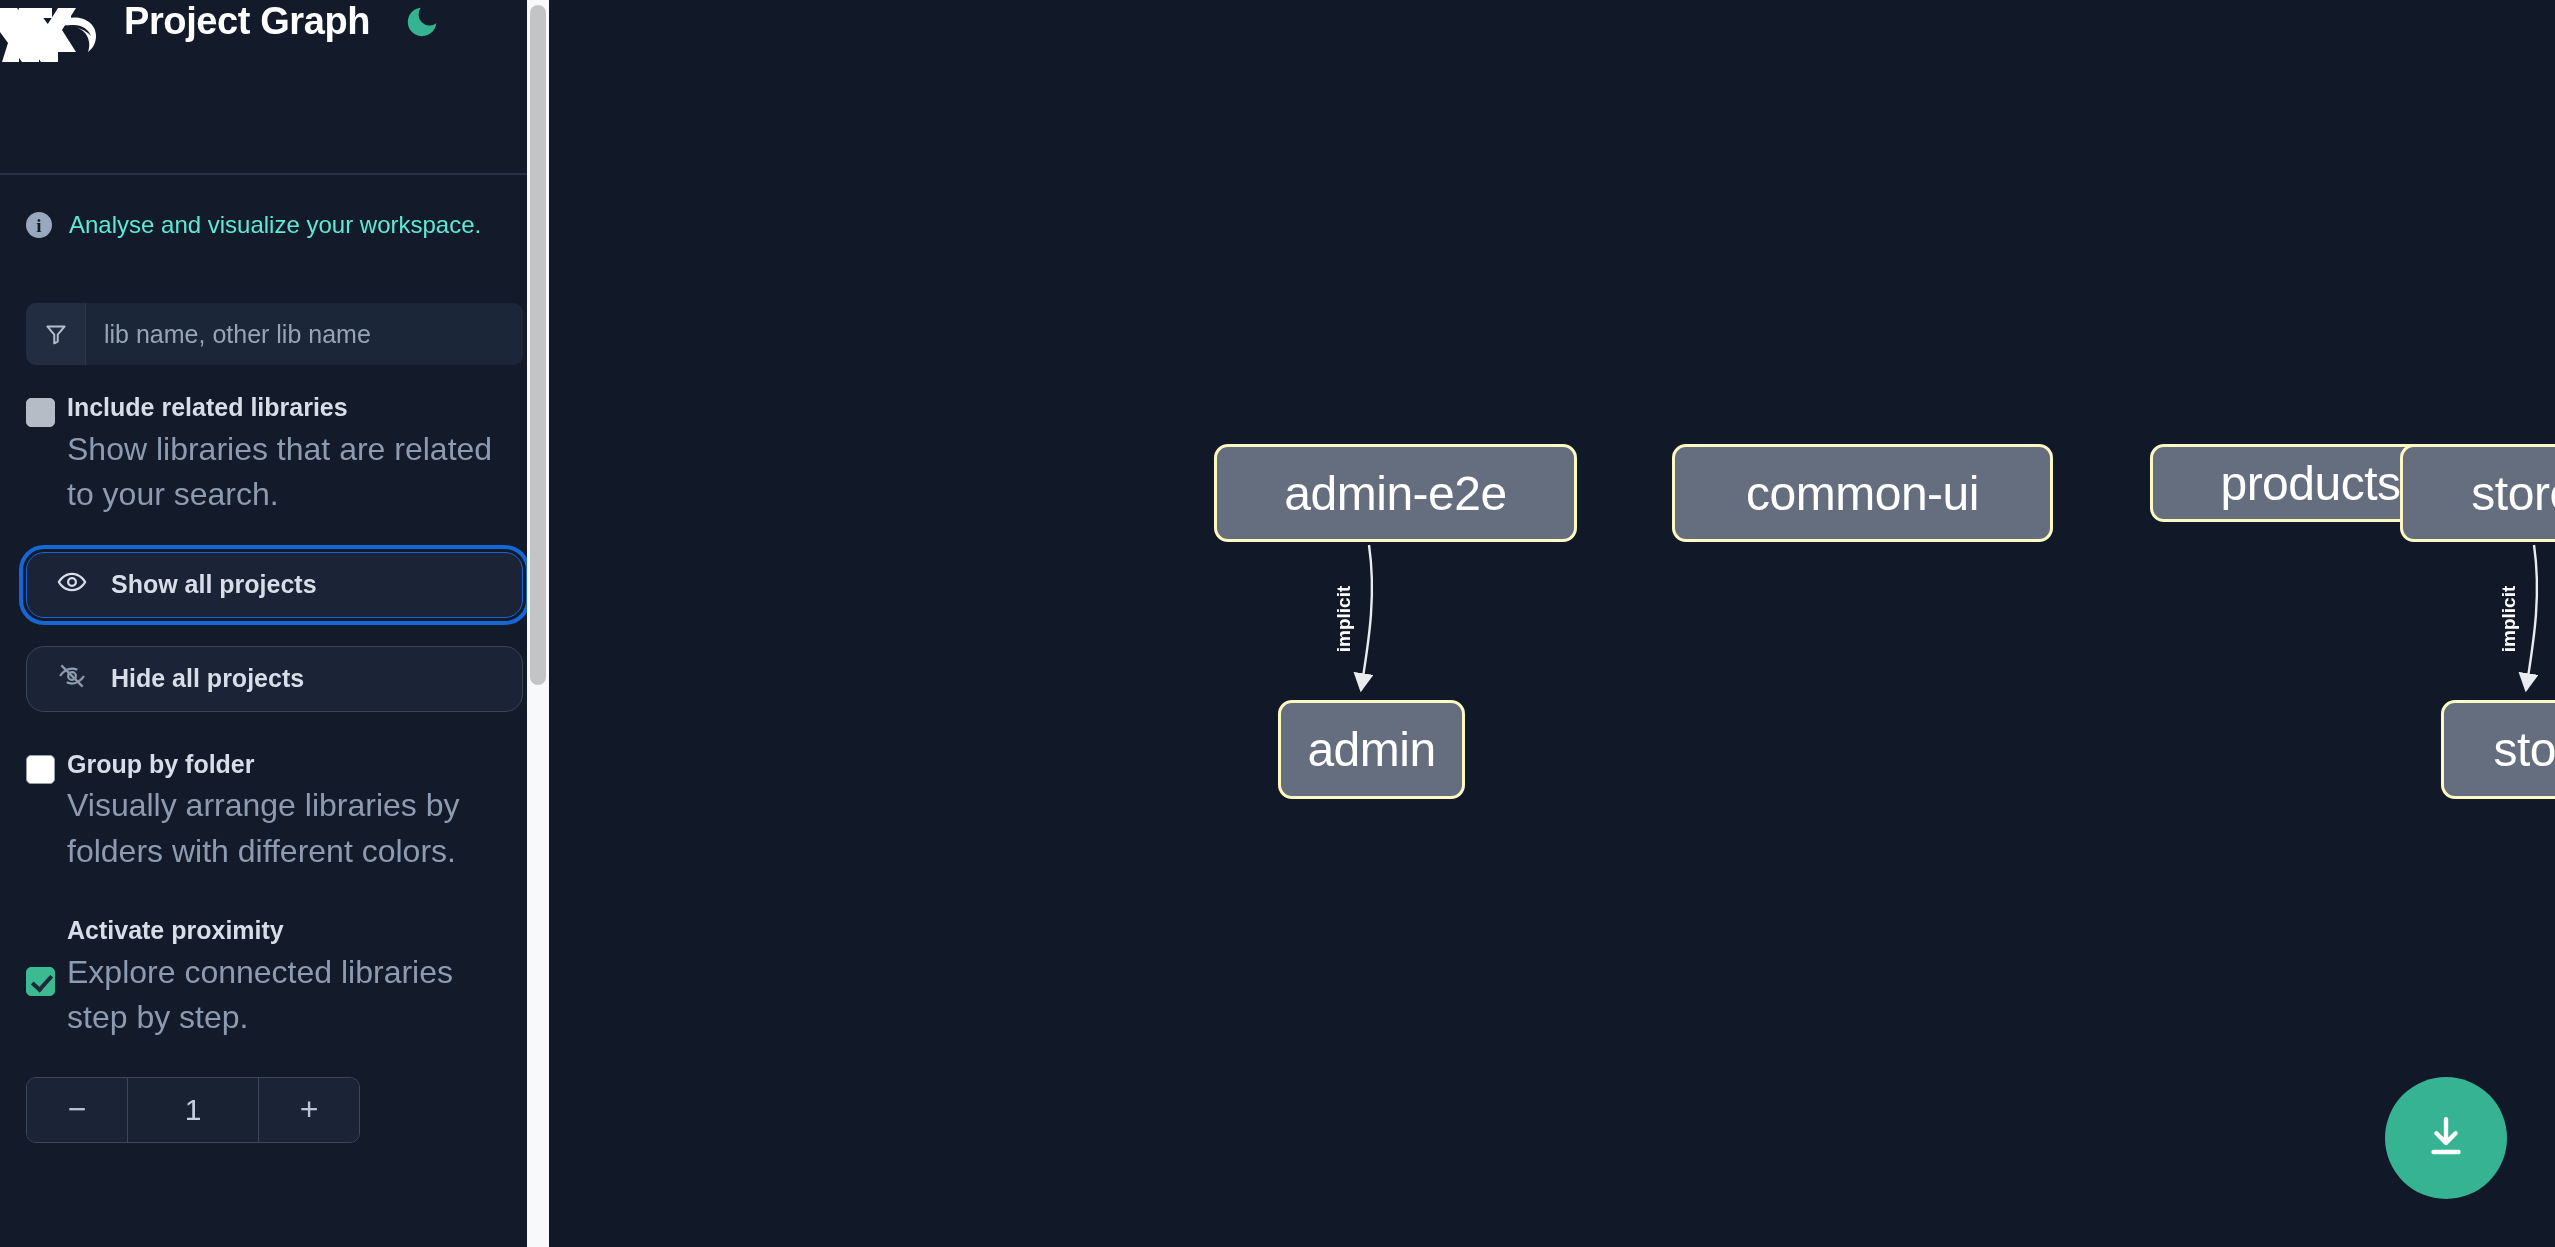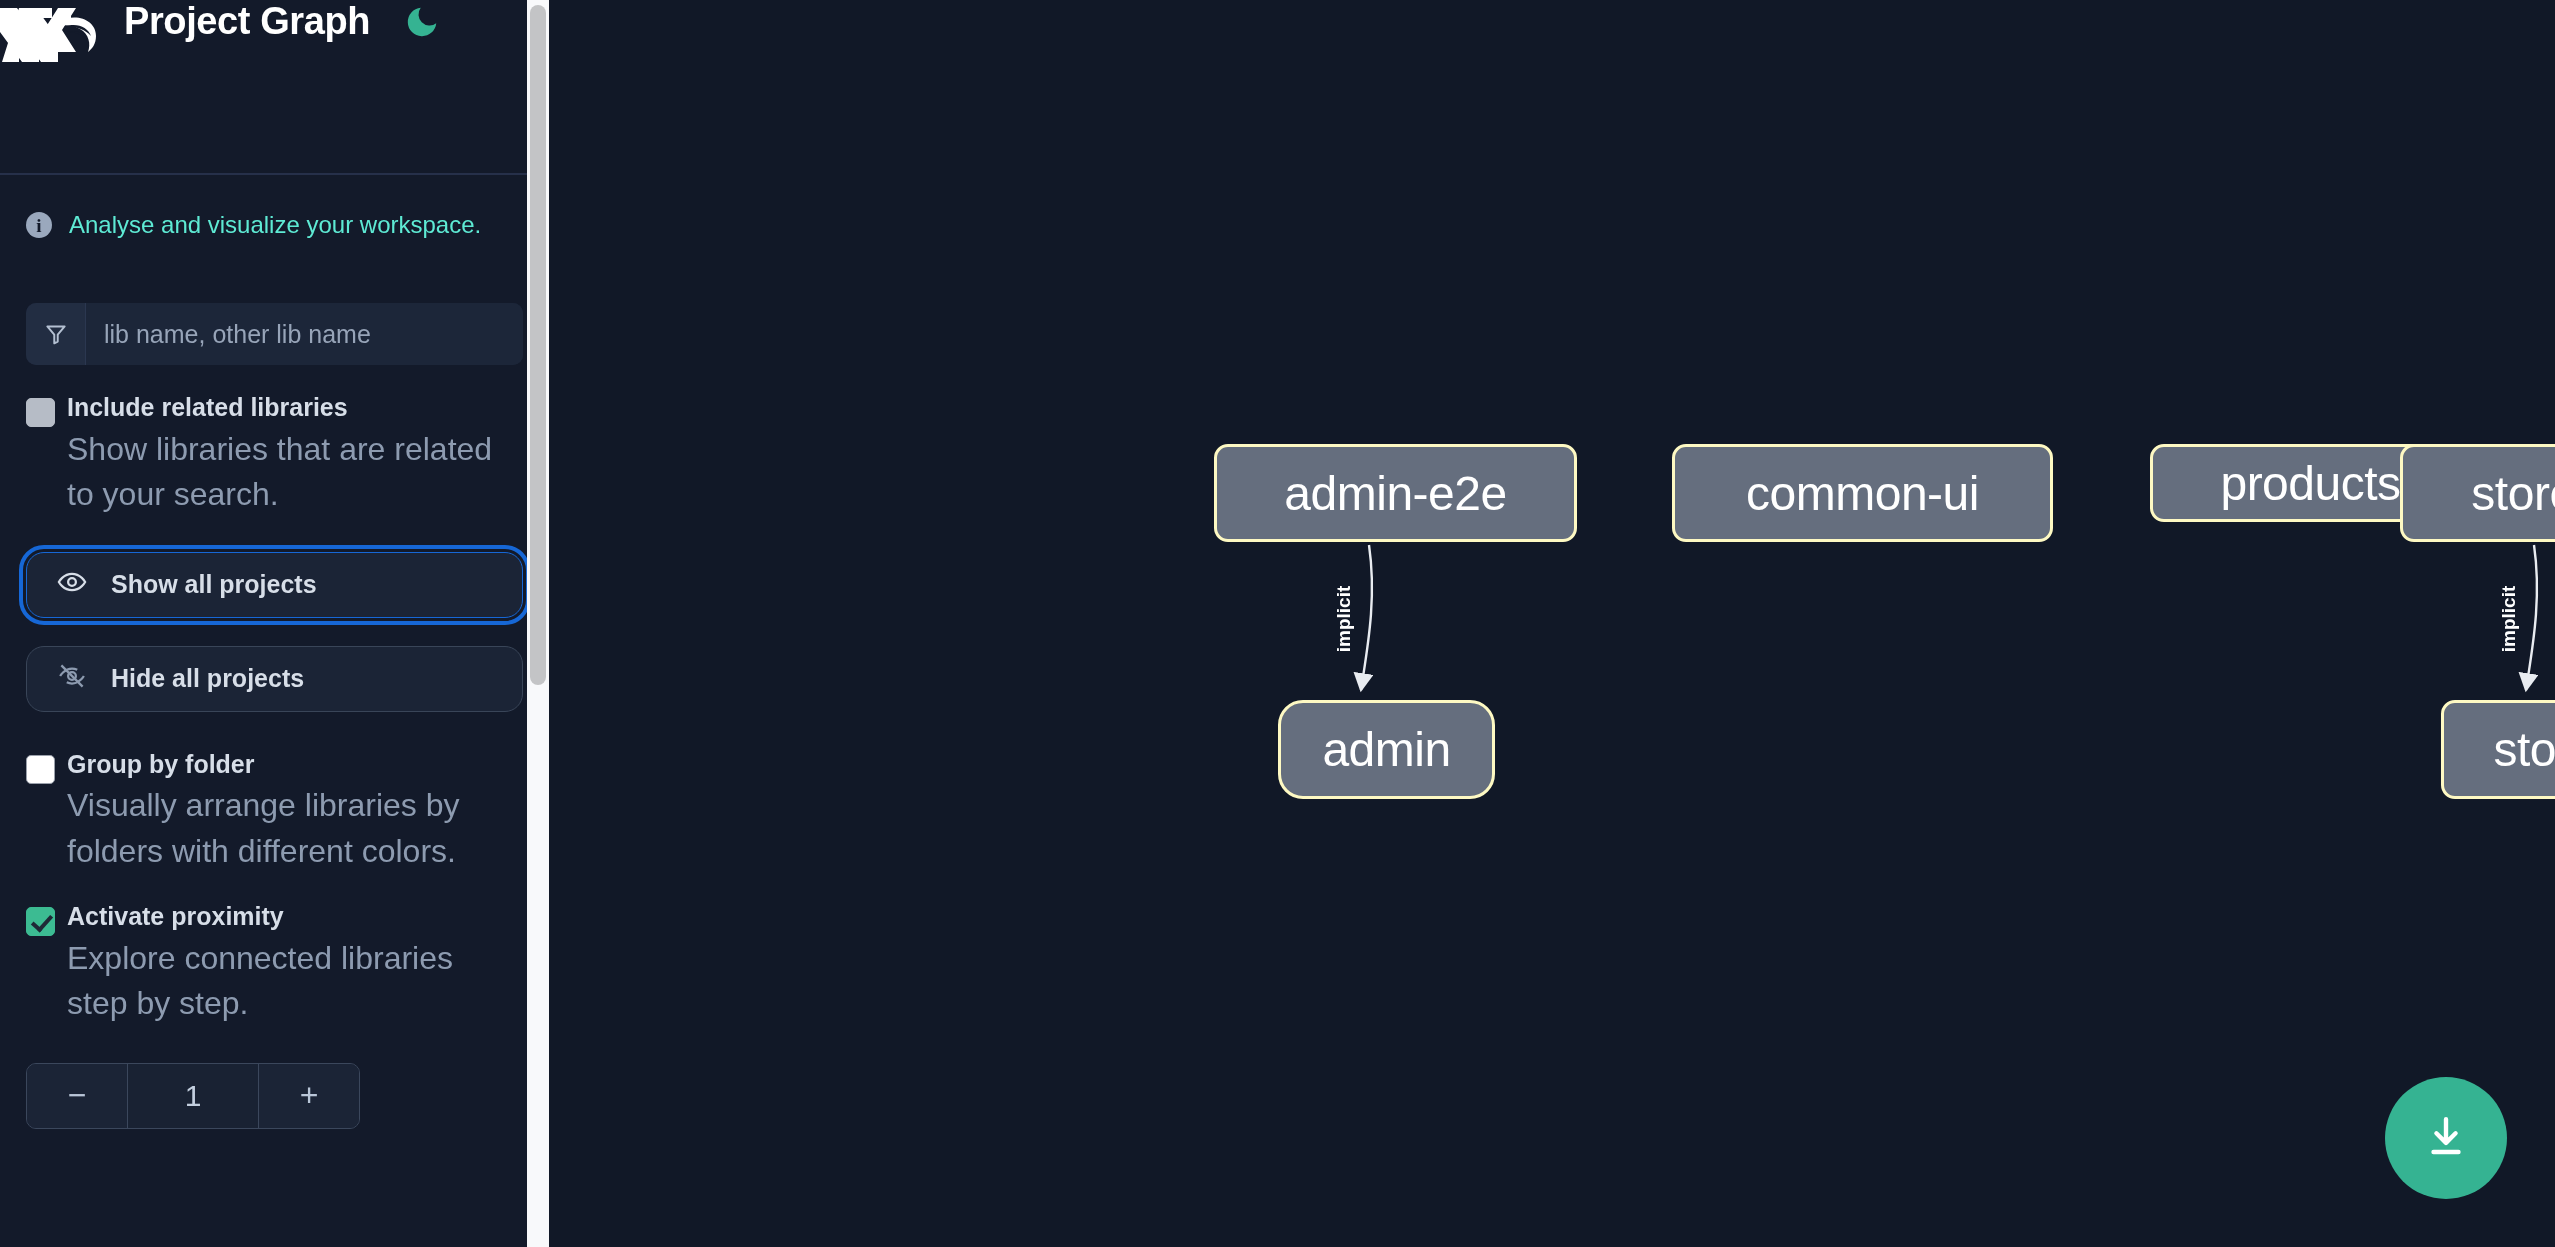--- a/index.html
+++ b/index.html
@@ -343,21 +343,21 @@
     </div>
 
     <div class="check-row" style="margin-top:36px;">
       <span class="cb white"></span>
       <div class="check-texts">
         <div class="check-title">Group by folder</div>
         <div class="check-desc">Visually arrange libraries by folders with different colors.</div>
       </div>
     </div>
 
-    <div class="check-row" style="margin-top:26px;">
+    <div class="check-row" style="margin-top:40px;align-items:center;">
       <span class="cb green"></span>
       <div class="check-texts">
         <div class="check-title">Activate proximity</div>
         <div class="check-desc">Explore connected libraries step by step.</div>
       </div>
     </div>
 
     <div class="stepper-wrap">
       <div class="stepper">
         <button class="step-btn">−</button>
@@ -388,21 +388,21 @@
     </div>
     <div class="node" style="left:1123px; top:444px; width:381px; height:98px;">
       <span>common-ui</span>
     </div>
     <div class="node" style="left:1601px; top:444px; width:321px; height:78px;">
       <span>products</span>
     </div>
     <div class="node" style="left:1851px; top:444px; width:341px; height:98px;">
       <span>store-e2e</span>
     </div>
-    <div class="node" style="left:729px; top:700px; width:217px; height:99px;border-radius:25px;">
+    <div class="node" style="left:729px; top:700px; width:187px; height:99px;">
       <span>admin</span>
     </div>
     <div class="node" style="left:1892px; top:700px; width:209px; height:99px;">
       <span>store</span>
     </div>
 
     <div class="edge-label" style="left:762px; top:608px;">implicit</div>
     <div class="edge-label" style="left:1927px; top:608px;">implicit</div>
 
     <button class="fab">

